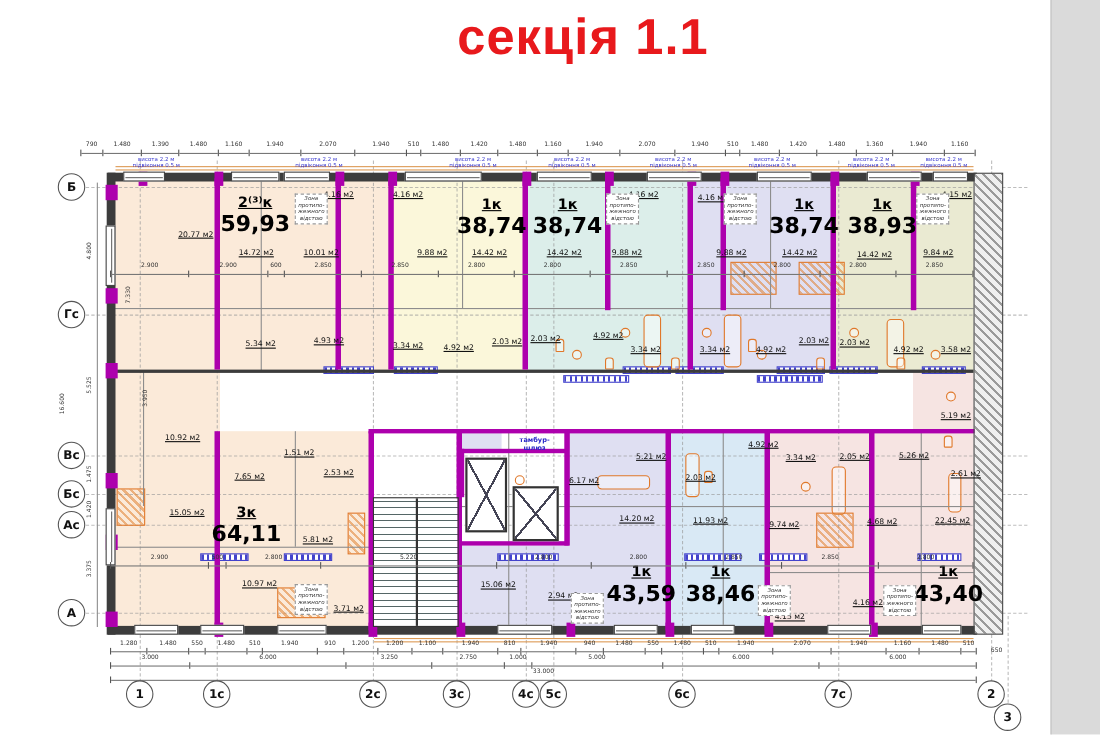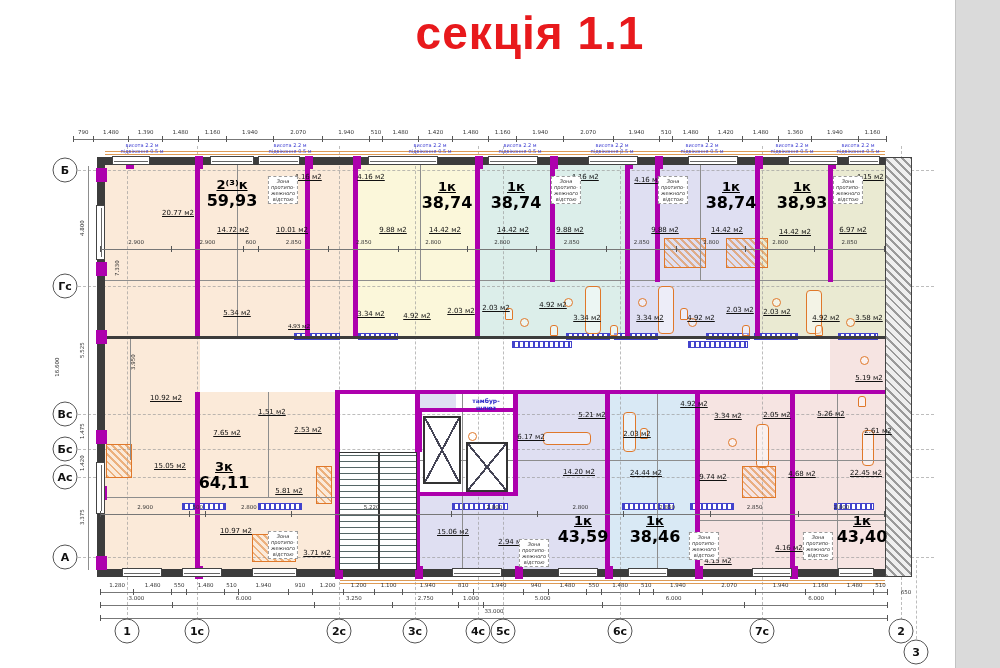--- a/index.html
+++ b/index.html
@@ -29,21 +29,21 @@
       linear-gradient(to bottom right,transparent calc(50% - 1px),#445 calc(50% - 1px),#445 calc(50% + 1px),transparent calc(50% + 1px));}
   .fix{border:1px solid #e0782a;background:rgba(255,255,255,.45);}
   .fix.sink{border-radius:50%;}
   .fix.tub{border-radius:4px;}
   .fix.wc{border-radius:3px 3px 1px 1px;}
   .fix.kitchen{background:repeating-linear-gradient(45deg,rgba(224,130,50,.55) 0 2px,rgba(255,255,255,0) 2px 5px);}
   .lintel{height:7px;background:repeating-linear-gradient(90deg,#4343cc 0 2px,#fff 2px 5px);border:1px solid #4343cc;}
   .room-label{font-size:7px;color:#111;text-decoration:underline;transform:translate(-50%,-50%);white-space:nowrap;}
   .apt{transform:translate(-50%,0);text-align:center;color:#000;}
   .apt .t{font-size:13px;font-weight:700;text-decoration:underline;line-height:1.05;}
-  .apt .a{font-size:16px;font-weight:700;line-height:1.1;}
+  .apt .a{font-size:20px;font-weight:700;line-height:1.1;}
   .fire{transform:translate(-50%,-50%);font-size:5px;font-style:italic;color:#333;background:#fff;
         border:1px dashed #999;padding:1px 2px;text-align:center;white-space:pre-line;line-height:1.2;z-index:3;}
   .note{transform:translate(-50%,0);font-size:5px;color:#3a3ad0;text-align:center;white-space:pre-line;line-height:1.25;}
   .vest{transform:translate(-50%,-50%);font-size:6px;font-weight:700;color:#2828c8;text-align:center;
         white-space:pre-line;line-height:1.2;z-index:3;}
   .dimrow{display:flex;height:6px;}
   .seg{flex-basis:0;position:relative;border-left:1px solid #555;height:6px;}
   .seg.end{border-right:1px solid #555;}
   .seg::after{content:"";position:absolute;left:0;right:0;top:3px;height:1px;background:#777;}
   .seg span{position:absolute;top:-7px;left:50%;transform:translateX(-50%);font-size:5.5px;color:#333;white-space:nowrap;}
@@ -228,24 +228,24 @@
       <div class="room-label" style="left: 371px; top: 177px;">4.16 м2</div>
       <div class="room-label" style="left: 393px; top: 230px;">9.88 м2</div>
       <div class="room-label" style="left: 445px; top: 230px;">14.42 м2</div>
       <div class="room-label" style="left: 513px; top: 230px;">14.42 м2</div>
       <div class="room-label" style="left: 585px; top: 177px;">4.16 м2</div>
       <div class="room-label" style="left: 570px; top: 230px;">9.88 м2</div>
       <div class="room-label" style="left: 648px; top: 180px;">4.16 м2</div>
       <div class="room-label" style="left: 665px; top: 230px;">9.88 м2</div>
       <div class="room-label" style="left: 727px; top: 230px;">14.42 м2</div>
       <div class="room-label" style="left: 795px; top: 232px;">14.42 м2</div>
-      <div class="room-label" style="left: 853px; top: 230px;">6.97 м2</div>
+      <div class="room-label" style="left: 853px; top: 230px;">9.84 м2</div>
       <div class="room-label" style="left: 870px; top: 177px;">4.15 м2</div>
       <div class="room-label" style="left: 237px; top: 313px;">5.34 м2</div>
-      <div class="room-label" style="left: 299px; top: 326px; font-family: Liberation Serif, serif;">4.93 м2</div>
+      <div class="room-label" style="left: 299px; top: 310px;">4.93 м2</div>
       <div class="room-label" style="left: 371px; top: 314px;">3.34 м2</div>
       <div class="room-label" style="left: 417px; top: 316px;">4.92 м2</div>
       <div class="room-label" style="left: 461px; top: 311px;">2.03 м2</div>
       <div class="room-label" style="left: 496px; top: 308px;">2.03 м2</div>
       <div class="room-label" style="left: 553px; top: 305px;">4.92 м2</div>
       <div class="room-label" style="left: 587px; top: 318px;">3.34 м2</div>
       <div class="room-label" style="left: 650px; top: 318px;">3.34 м2</div>
       <div class="room-label" style="left: 701px; top: 318px;">4.92 м2</div>
       <div class="room-label" style="left: 740px; top: 310px;">2.03 м2</div>
       <div class="room-label" style="left: 777px; top: 312px;">2.03 м2</div>
@@ -264,21 +264,21 @@
       <div class="room-label" style="left: 592px; top: 415px;">5.21 м2</div>
       <div class="room-label" style="left: 637px; top: 434px;">2.03 м2</div>
       <div class="room-label" style="left: 694px; top: 404px;">4.92 м2</div>
       <div class="room-label" style="left: 728px; top: 416px;">3.34 м2</div>
       <div class="room-label" style="left: 777px; top: 415px;">2.05 м2</div>
       <div class="room-label" style="left: 831px; top: 414px;">5.26 м2</div>
       <div class="room-label" style="left: 878px; top: 431px;">2.61 м2</div>
       <div class="room-label" style="left: 453px; top: 532px;">15.06 м2</div>
       <div class="room-label" style="left: 512px; top: 542px;">2.94 м2</div>
       <div class="room-label" style="left: 579px; top: 472px;">14.20 м2</div>
-      <div class="room-label" style="left: 646px; top: 473px;">24.44 м2</div>
+      <div class="room-label" style="left: 646px; top: 473px;">11.93 м2</div>
       <div class="room-label" style="left: 713px; top: 477px;">9.74 м2</div>
       <div class="room-label" style="left: 802px; top: 474px;">4.68 м2</div>
       <div class="room-label" style="left: 866px; top: 473px;">22.45 м2</div>
       <div class="room-label" style="left: 718px; top: 561px;">4.15 м2</div>
       <div class="room-label" style="left: 789px; top: 548px;">4.16 м2</div>
       <div class="apt" style="left: 232px; top: 178px;">
         <div class="t">2⁽³⁾к</div>
         <div class="a">59,93</div>
       </div>
       <div class="apt" style="left: 447px; top: 180px;">

